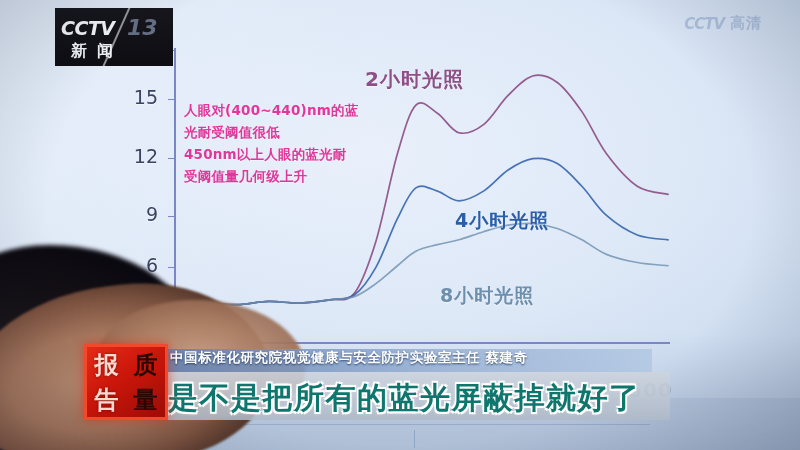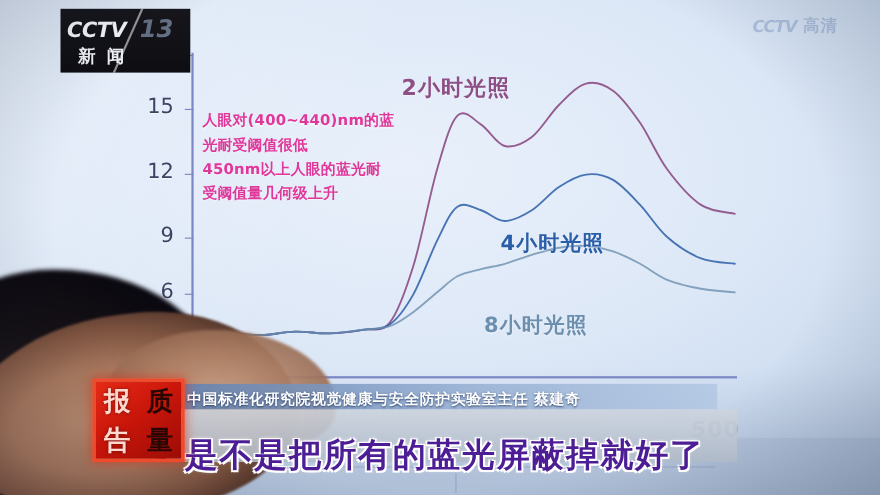--- a/index.html
+++ b/index.html
@@ -147,46 +147,45 @@
     color:#ffd9cf;font-size:24px;font-weight:700;line-height:1;
     display:flex;align-items:center;justify-content:center;
     text-shadow:0 0 3px rgba(0,0,0,.45);
     font-family:"DejaVu Sans","Liberation Sans",sans-serif;
   }
   #seal .dark{color:#2a0603;text-shadow:none;}
 
   #namebar{
     position:absolute;left:158px;top:349px;width:494px;height:23px;
     background:linear-gradient(90deg,rgba(96,128,176,.88) 0%,rgba(150,175,210,.86) 55%,rgba(176,198,226,.80) 100%);
-    display:flex;align-items:flex-end;padding-left:12px;box-sizing:border-box;z-index:5;
+    display:flex;align-items:flex-start;padding-left:12px;box-sizing:border-box;z-index:5;
   }
   #nametext{
     color:#ffffff;font-size:13.5px;font-weight:700;letter-spacing:.6px;
     text-shadow:0 1px 2px rgba(20,40,80,.8);white-space:nowrap;
   }
   #namebar::before{
     content:"";position:absolute;left:-6px;top:0;width:6px;height:23px;
     background:#c2170c;
   }
 
   #captionbar{
     position:absolute;left:150px;top:372px;width:520px;height:48px;
     background:linear-gradient(180deg,rgba(205,212,222,.88) 0%,rgba(176,186,200,.86) 100%);
     z-index:5;
   }
   #caption{
     position:absolute;left:168px;top:378px;width:500px;
-    color:#4c1d95;font-size:30px;font-weight:700;letter-spacing:1.5px;
+    color:#0f766e;font-size:30px;font-weight:700;letter-spacing:1.5px;
     text-shadow:
       -1.6px -1.6px 0 #fff, 1.6px -1.6px 0 #fff,
       -1.6px  1.6px 0 #fff, 1.6px  1.6px 0 #fff,
        0 0 4px #fff;
     white-space:nowrap;z-index:6;
     font-family:"DejaVu Sans","Liberation Sans",sans-serif;
-    margin-top:16px;
   }
   #capbar-left{
     position:absolute;left:144px;top:372px;width:7px;height:48px;
     background:#b8140a;z-index:6;
   }
 
   
   #vignette{
     position:absolute;inset:0;pointer-events:none;
     background:radial-gradient(ellipse 640px 440px at 50% 45%,rgba(0,0,0,0) 55%,rgba(10,15,35,.30) 100%);

